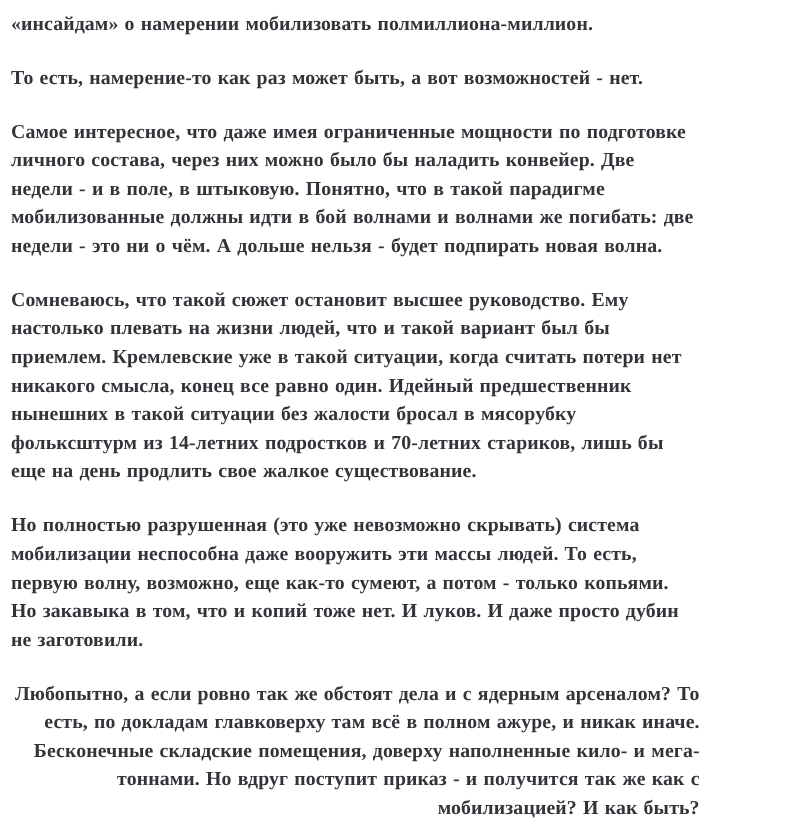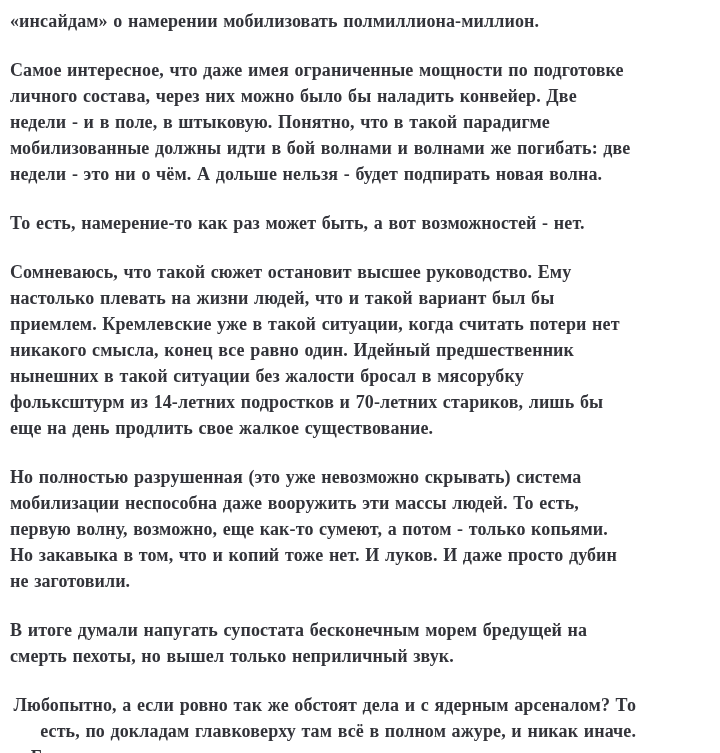--- a/index.html
+++ b/index.html
@@ -31,19 +31,18 @@
   .text-page p:last-child {
     margin-bottom: 0;
     text-align: right;
   }
 </style>
 </head>
 <body>
 
 <div class="text-page">
   <p>«инсайдам» о намерении мобилизовать полмиллиона-миллион.</p>
+  <p>То есть, намерение-то как раз может быть, а вот возможностей - нет.</p>
   <p>Самое интересное, что даже имея ограниченные мощности по подготовке личного состава, через них можно было бы наладить конвейер. Две недели - и в поле, в штыковую. Понятно, что в такой парадигме мобилизованные должны идти в бой волнами и волнами же погибать: две недели - это ни о чём. А дольше нельзя - будет подпирать новая волна.</p>
-  <p>То есть, намерение-то как раз может быть, а вот возможностей - нет.</p>
   <p>Сомневаюсь, что такой сюжет остановит высшее руководство. Ему настолько плевать на жизни людей, что и такой вариант был бы приемлем. Кремлевские уже в такой ситуации, когда считать потери нет никакого смысла, конец все равно один. Идейный предшественник нынешних в такой ситуации без жалости бросал в мясорубку фольксштурм из 14-летних подростков и 70-летних стариков, лишь бы еще на день продлить свое жалкое существование.</p>
   <p>Но полностью разрушенная (это уже невозможно скрывать) система мобилизации неспособна даже вооружить эти массы людей. То есть, первую волну, возможно, еще как-то сумеют, а потом - только копьями. Но закавыка в том, что и копий тоже нет. И луков. И даже просто дубин не заготовили.</p>
-  <p>В итоге думали напугать супостата бесконечным морем бредущей на смерть пехоты, но вышел только неприличный звук.</p>
   <p>Любопытно, а если ровно так же обстоят дела и с ядерным арсеналом? То есть, по докладам главковерху там всё в полном ажуре, и никак иначе. Бесконечные складские помещения, доверху наполненные кило- и мега-тоннами. Но вдруг поступит приказ - и получится так же как с мобилизацией? И как быть?</p>
 </div>
 
 </body></html>

